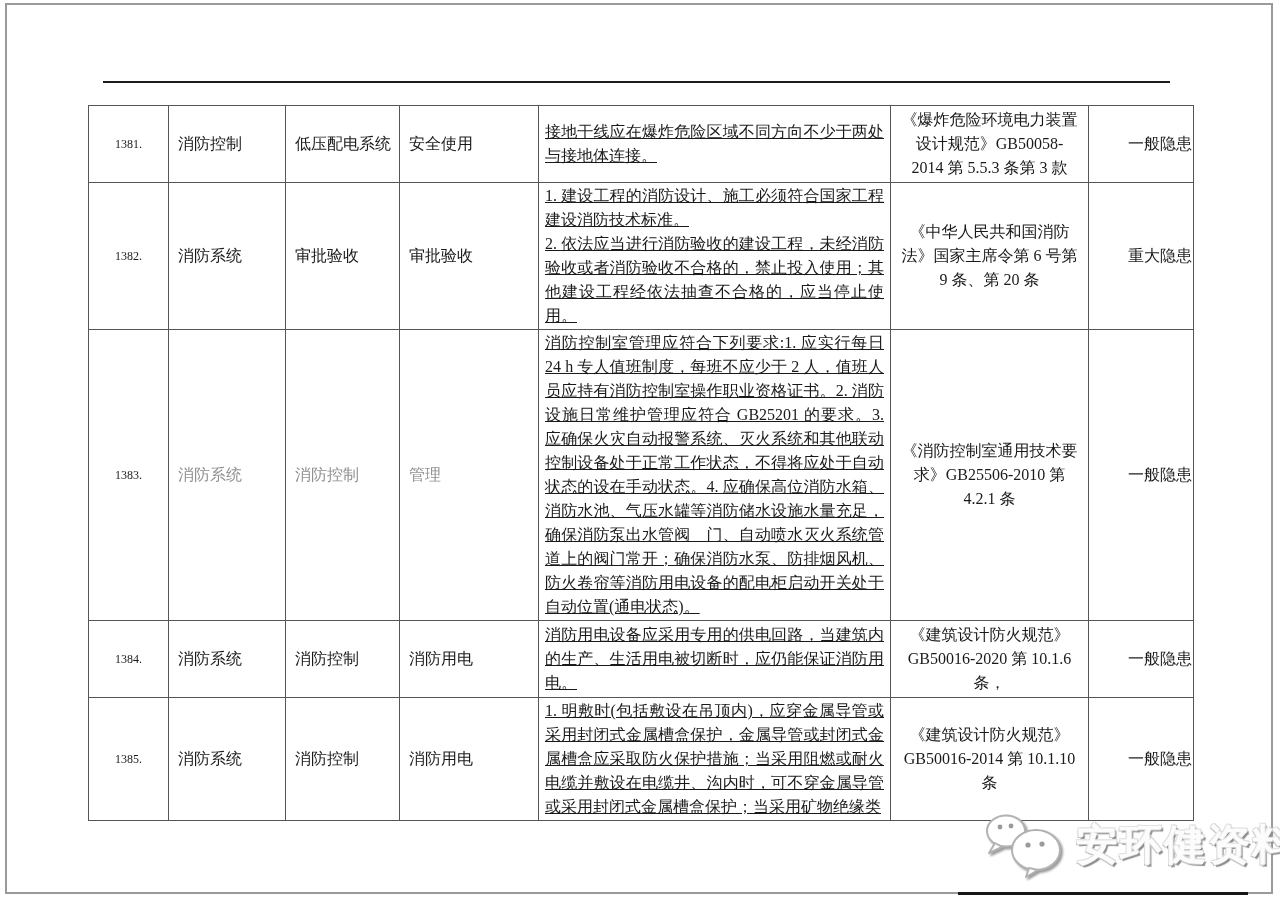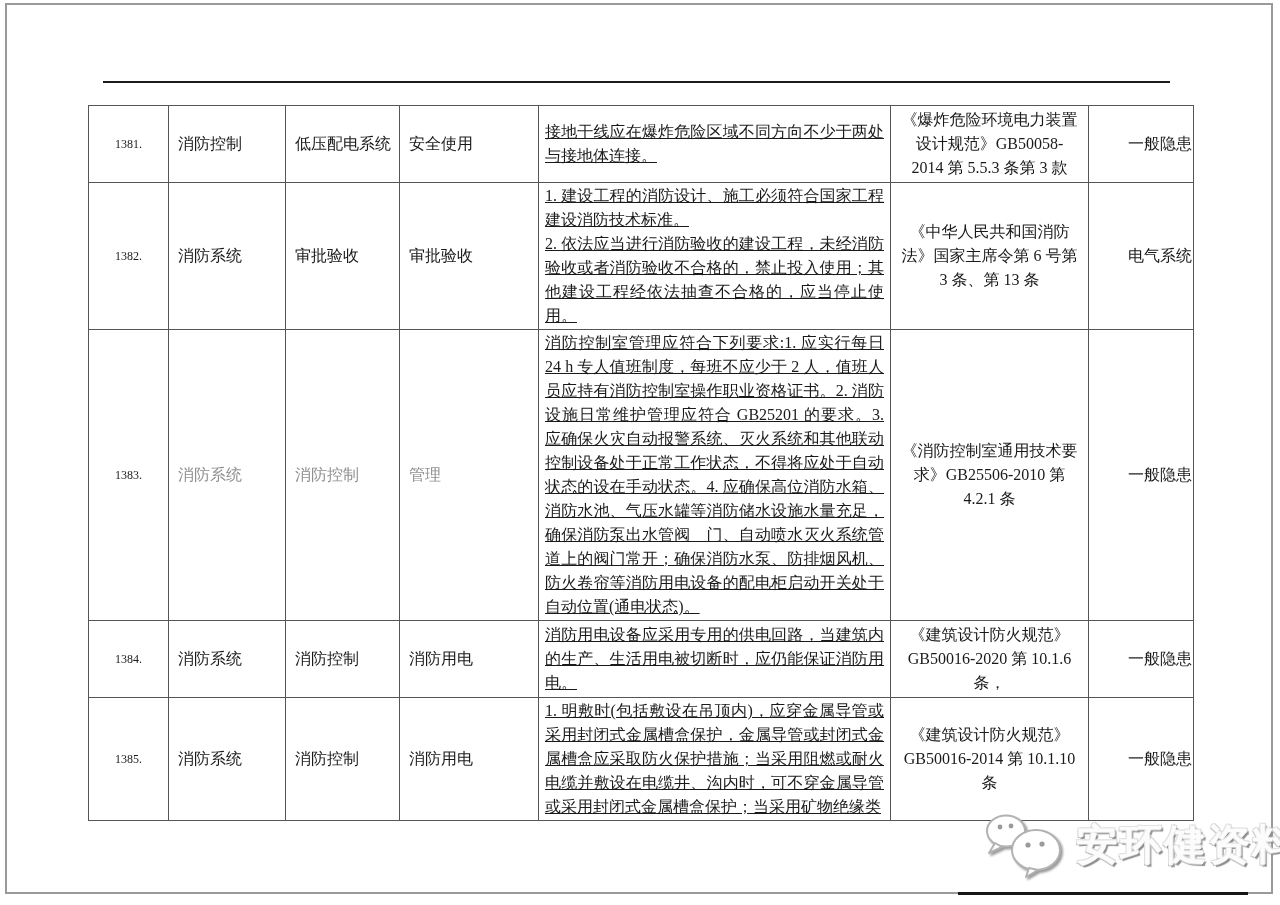--- a/index.html
+++ b/index.html
@@ -101,22 +101,22 @@
             <td class="c-ref">《爆炸危险环境电力装置设计规范》GB50058-2014 第 5.5.3 条第 3 款</td>
             <td class="c-haz">一般隐患</td>
           </tr>
           <tr>
             <td class="c-num">1382.</td>
             <td class="c-sys">消防系统</td>
             <td class="c-cat">审批验收</td>
             <td class="c-sub">审批验收</td>
             <td class="c-desc">1. 建设工程的消防设计、施工必须符合国家工程建设消防技术标准。
 2. 依法应当进行消防验收的建设工程，未经消防验收或者消防验收不合格的，禁止投入使用；其他建设工程经依法抽查不合格的，应当停止使用。</td>
-            <td class="c-ref">《中华人民共和国消防法》国家主席令第 6 号第 3 条、第 13 条</td>
-            <td class="c-haz">电气系统</td>
+            <td class="c-ref">《中华人民共和国消防法》国家主席令第 6 号第 9 条、第 20 条</td>
+            <td class="c-haz">重大隐患</td>
           </tr>
           <tr>
             <td class="c-num">1383.</td>
             <td class="c-sys muted">消防系统</td>
             <td class="c-cat muted">消防控制</td>
             <td class="c-sub muted">管理</td>
             <td class="c-desc">消防控制室管理应符合下列要求:1. 应实行每日 24 h 专人值班制度，每班不应少于 2 人，值班人员应持有消防控制室操作职业资格证书。2. 消防设施日常维护管理应符合 GB25201 的要求。3. 应确保火灾自动报警系统、灭火系统和其他联动控制设备处于正常工作状态，不得将应处于自动状态的设在手动状态。4. 应确保高位消防水箱、消防水池、气压水罐等消防储水设施水量充足，确保消防泵出水管阀　门、自动喷水灭火系统管道上的阀门常开；确保消防水泵、防排烟风机、防火卷帘等消防用电设备的配电柜启动开关处于自动位置(通电状态)。</td>
             <td class="c-ref">《消防控制室通用技术要求》GB25506-2010 第 4.2.1 条</td>
             <td class="c-haz">一般隐患</td>
           </tr>

